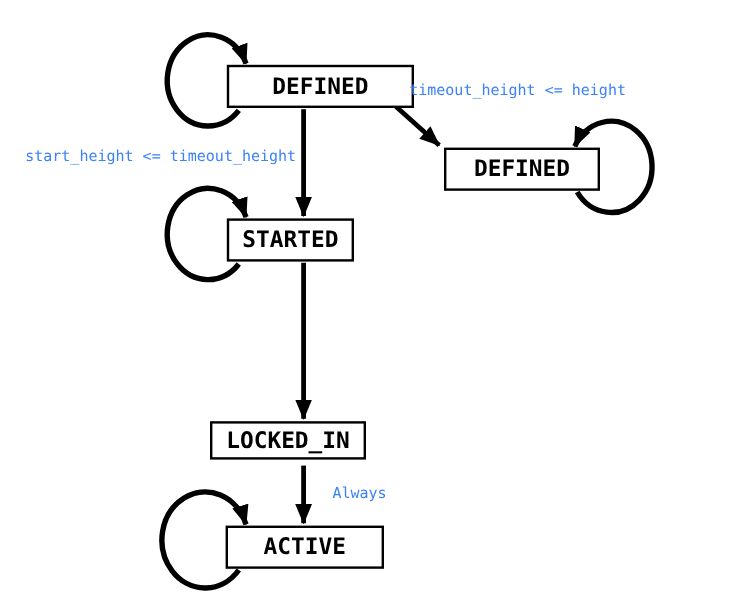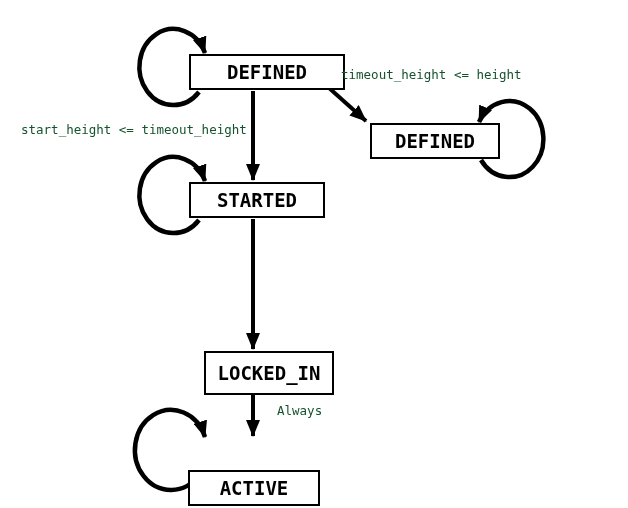--- a/index.html
+++ b/index.html
@@ -26,29 +26,29 @@
     display: flex;
     align-items: center;
     justify-content: center;
     font-weight: bold;
     font-size: 19px;
     color: #000000;
     white-space: pre;
   }
   .state-defined   { left: 189px; top: 54px;  width: 156px; height: 36px; }
   .state-failed    { left: 370px; top: 123px; width: 130px; height: 36px; }
-  .state-started   { left: 189px; top: 182px; width: 136px; height: 36px; align-items: center; }
-  .state-locked-in { left: 204px; top: 351px; width: 130px; height: 44px; }
-  .state-active    { left: 188px; top: 438px; width: 132px; height: 36px; margin-top: 32px; }
+  .state-started   { left: 189px; top: 182px; width: 106px; height: 36px; align-items: center; }
+  .state-locked-in { left: 175px; top: 351px; width: 130px; height: 32px; }
+  .state-active    { left: 188px; top: 438px; width: 132px; height: 36px; }
   .elabel {
     position: absolute;
     z-index: 2;
     font-size: 12.5px;
     line-height: 14px;
-    color: #14532d;
+    color: #3b82f6;
     white-space: pre;
   }
   .elabel-defined-failed    { left: 341px; top: 68px;  }
   .elabel-defined-started   { left: 21px;  top: 123px; }
   .elabel-started-locked-in { left: 272px; top: 277px; }
   .elabel-locked-in-active  { left: 277px; top: 404px; text-align: right; }
 </style>
 </head>
 <body>
 

